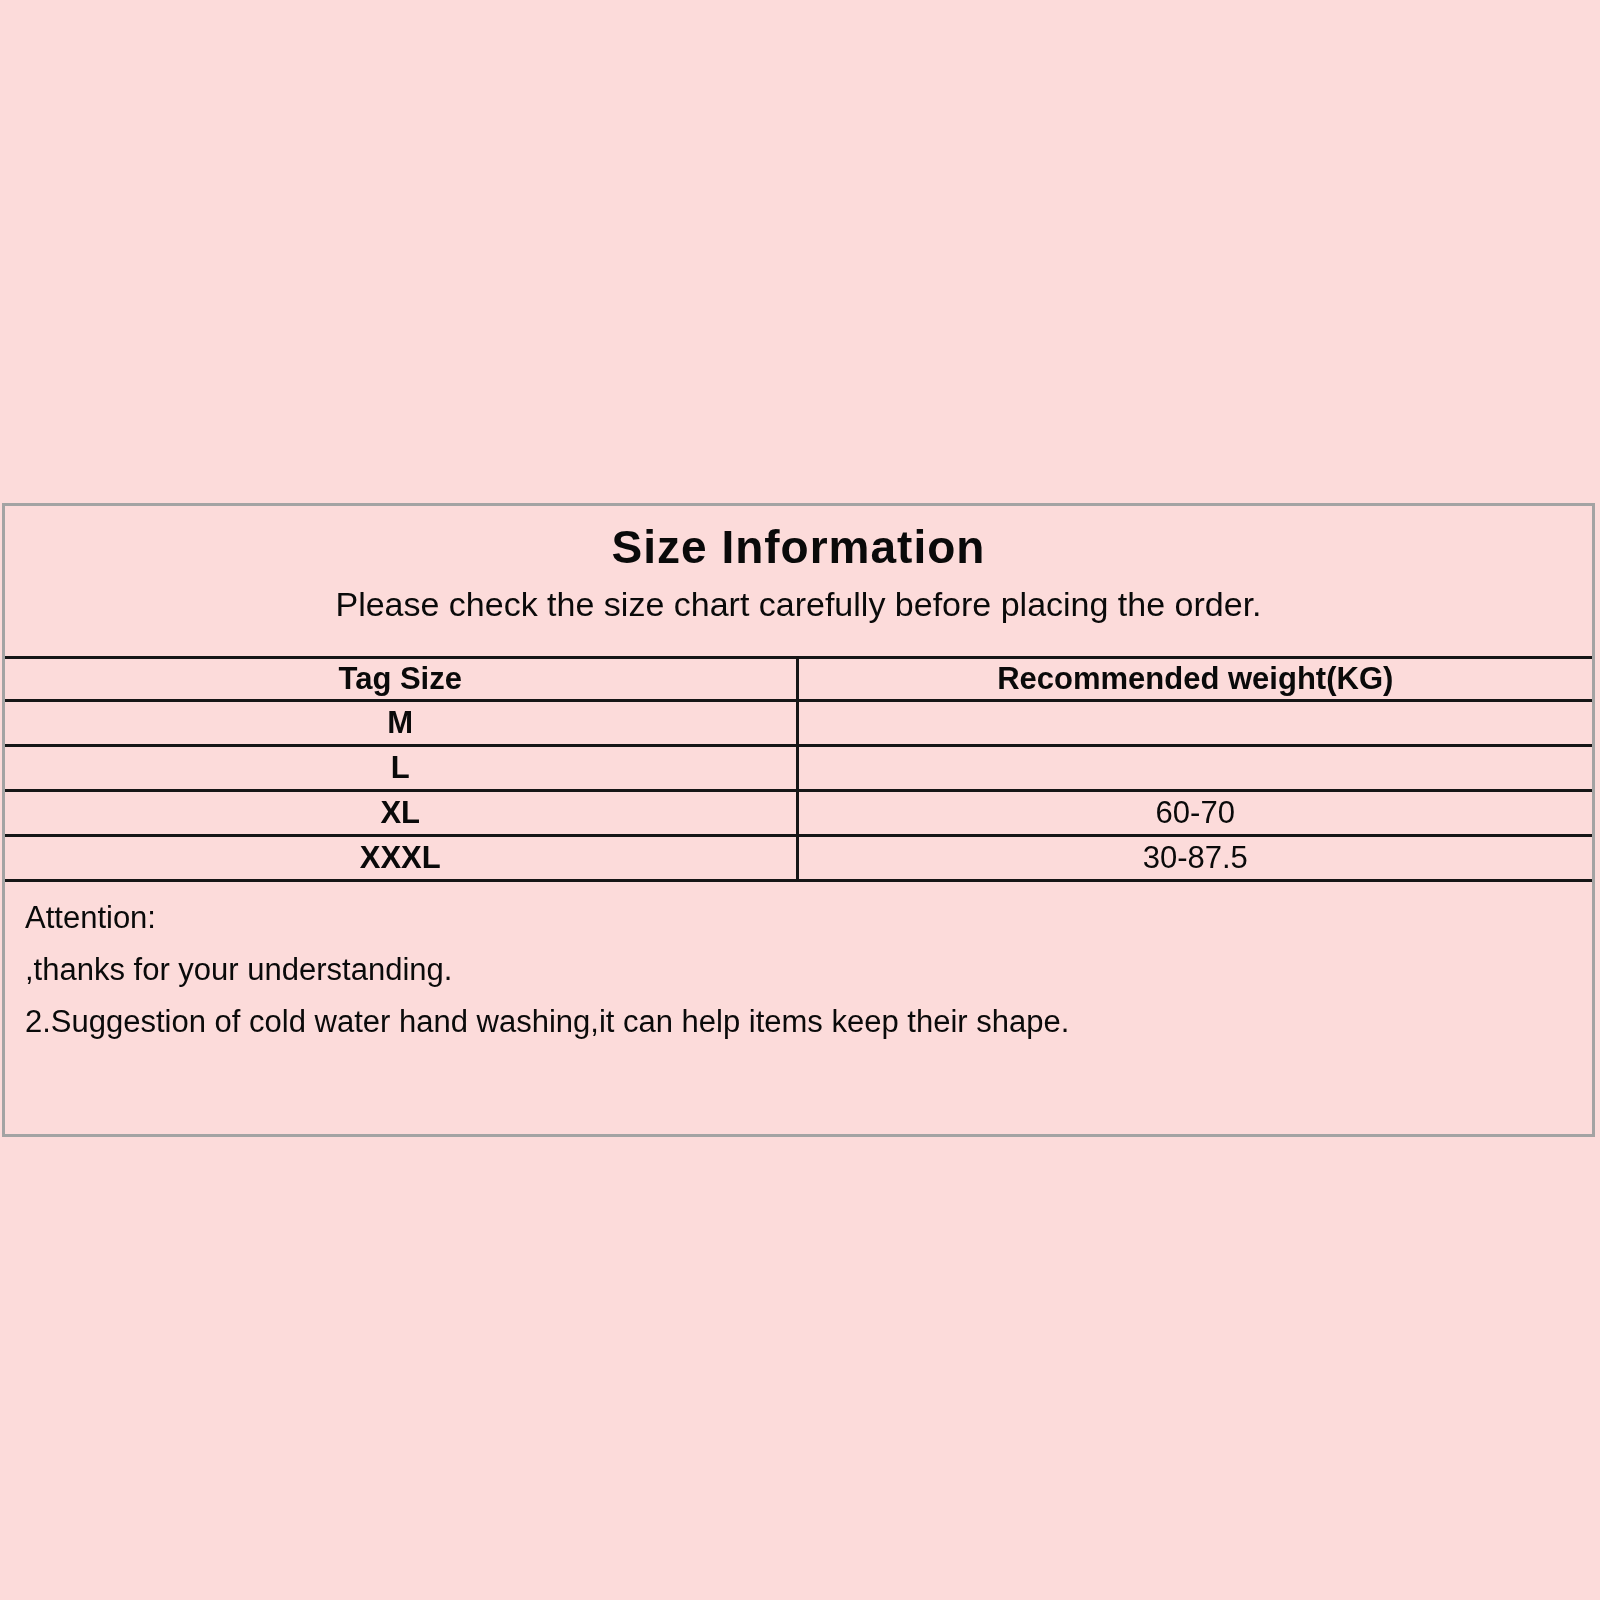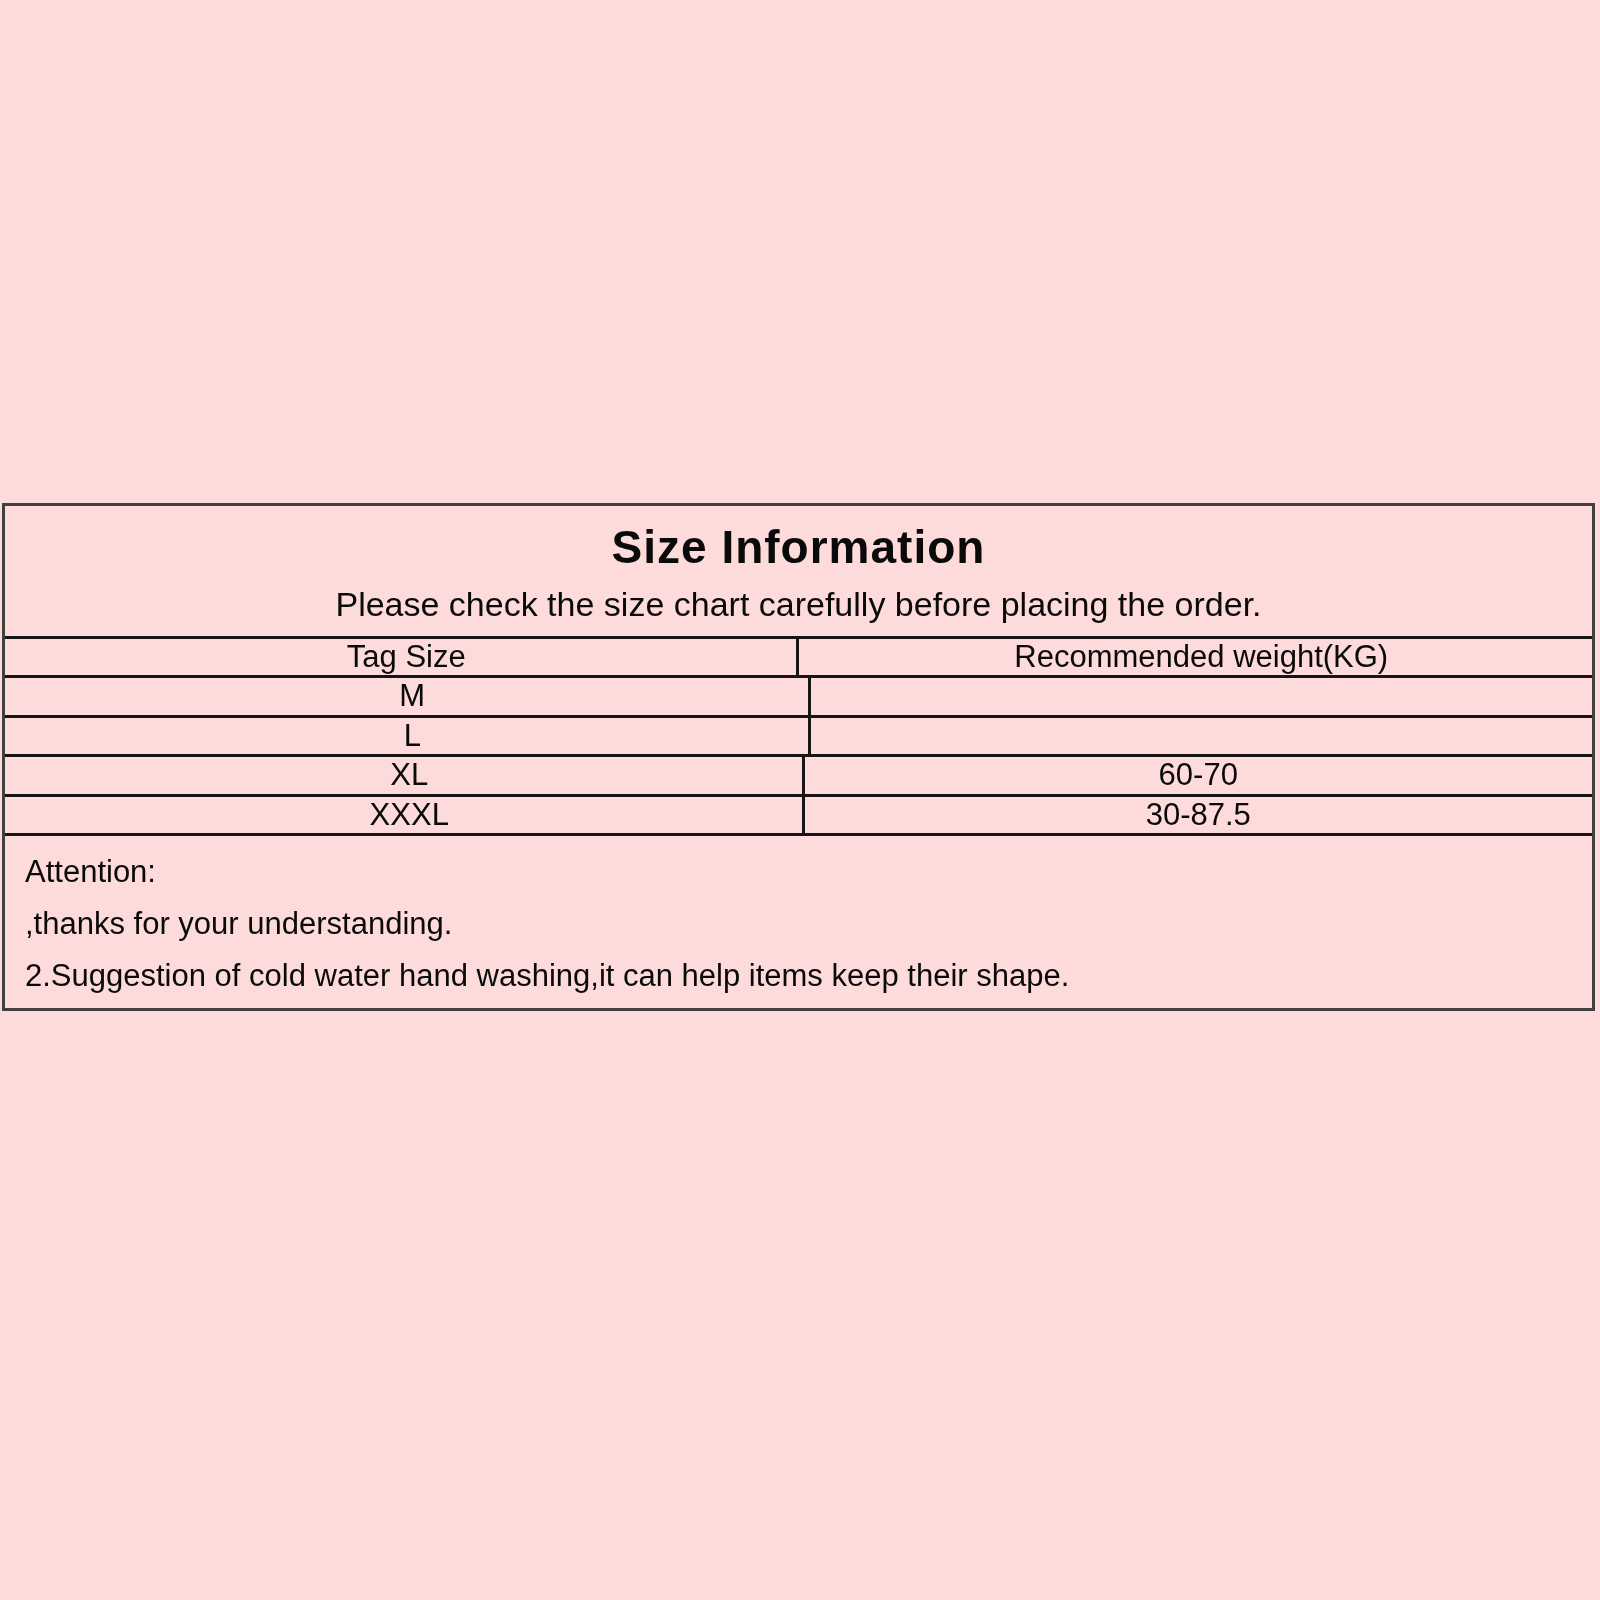--- a/index.html
+++ b/index.html
@@ -13,22 +13,22 @@
     font-family: "Liberation Sans", sans-serif;
     color: #0a0a0a;
     overflow: hidden;
     position: relative;
   }
   .sheet {
     position: absolute;
     left: 2px;
     top: 503px;
     width: 1593px;
-    height: 508px;
-    border: 3px solid #404040;
+    height: 634px;
+    border: 3px solid #a3a3a3;
     box-sizing: border-box;
     display: flex;
     flex-direction: column;
   }
   .title-block {
     height: 150px;
     text-align: center;
   }
   .title {
     padding-top: 18px;
@@ -50,21 +50,21 @@
   .t-row.data   { height: 42px; }
   .cell {
     width: 50%;
     box-sizing: border-box;
     display: flex;
     align-items: center;
     justify-content: center;
     font-size: 31px;
   }
   .cell.left { border-right: 3px solid #161616; }
-  .cell.bold, .t-row.header .cell { font-weight: normal; margin-left: 12px; }
+  .cell.bold, .t-row.header .cell { font-weight: bold; }
   .t-row.header .cell { font-size: 31px; }
   .attention {
     border-top: 3px solid #161616;
     flex: 1 1 auto;
     padding: 4px 10px 0 8px;
     font-size: 31px;
     line-height: 40px;
   }
   .attention p { margin: 12px; }
 </style>

